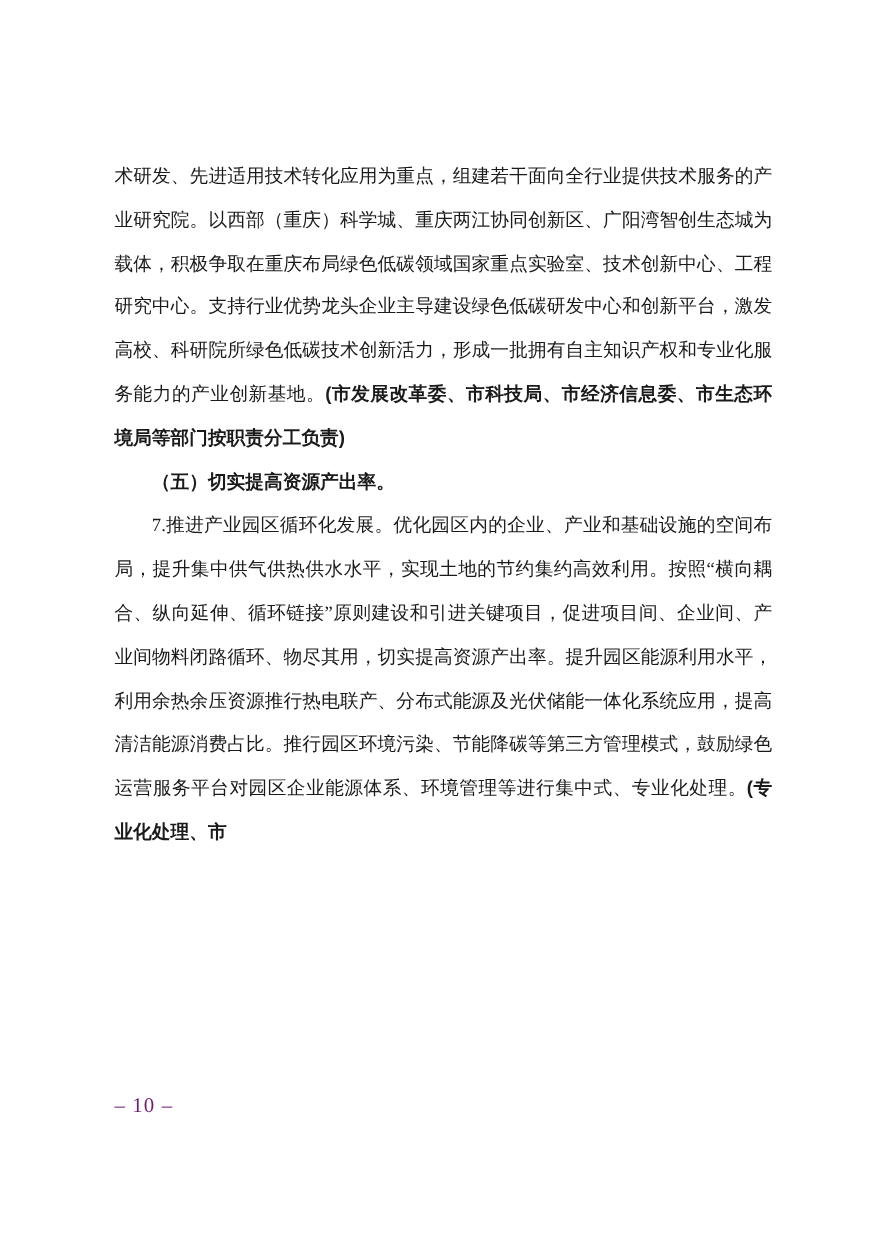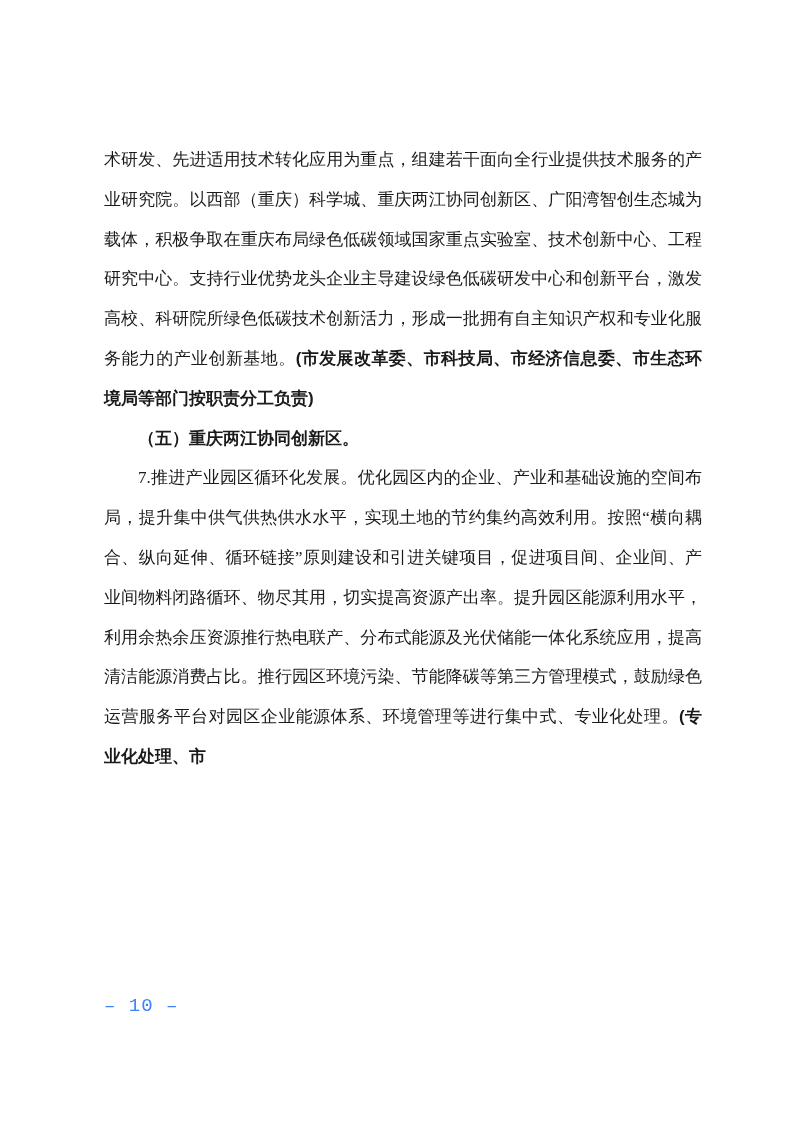--- a/index.html
+++ b/index.html
@@ -43,29 +43,29 @@
     font-weight: 700;
   }
   .run-heading {
     font-family: "Liberation Sans", "DejaVu Sans", sans-serif;
     font-weight: 700;
   }
   .footer-pageno {
     position: absolute;
     left: 104px;
     top: 995px;
-    color: #3b82f6;
-    font-family: Liberation Mono, monospace;
+    color: #701a75;
+    font-family: Liberation Serif, serif;
     font-size: 19px;
     letter-spacing: 1px;
   }
 </style>
 </head>
 <body>
 
 <div class="page">
   <main class="text-block">
       <p class="para"><span class="run-body">术研发、先进适用技术转化应用为重点，组建若干面向全行业提供技术服务的产业研究院。以西部（重庆）科学城、重庆两江协同创新区、广阳湾智创生态城为载体，积极争取在重庆布局绿色低碳领域国家重点实验室、技术创新中心、工程研究中心。支持行业优势龙头企业主导建设绿色低碳研发中心和创新平台，激发高校、科研院所绿色低碳技术创新活力，形成一批拥有自主知识产权和专业化服务能力的产业创新基地。</span><span class="run-emphasis">(市发展改革委、市科技局、市经济信息委、市生态环境局等部门按职责分工负责)</span></p>
-      <p class="para indent"><span class="run-heading">（五）重庆两江协同创新区。</span></p>
+      <p class="para indent"><span class="run-heading">（五）切实提高资源产出率。</span></p>
       <p class="para indent"><span class="run-body">7.推进产业园区循环化发展。优化园区内的企业、产业和基础设施的空间布局，提升集中供气供热供水水平，实现土地的节约集约高效利用。按照“横向耦合、纵向延伸、循环链接”原则建设和引进关键项目，促进项目间、企业间、产业间物料闭路循环、物尽其用，切实提高资源产出率。提升园区能源利用水平，利用余热余压资源推行热电联产、分布式能源及光伏储能一体化系统应用，提高清洁能源消费占比。推行园区环境污染、节能降碳等第三方管理模式，鼓励绿色运营服务平台对园区企业能源体系、环境管理等进行集中式、专业化处理。</span><span class="run-emphasis">(专业化处理、市</span></p>
     </main>
   <div class="footer-pageno">– 10 –</div>
 </div>
 
 </body></html>

